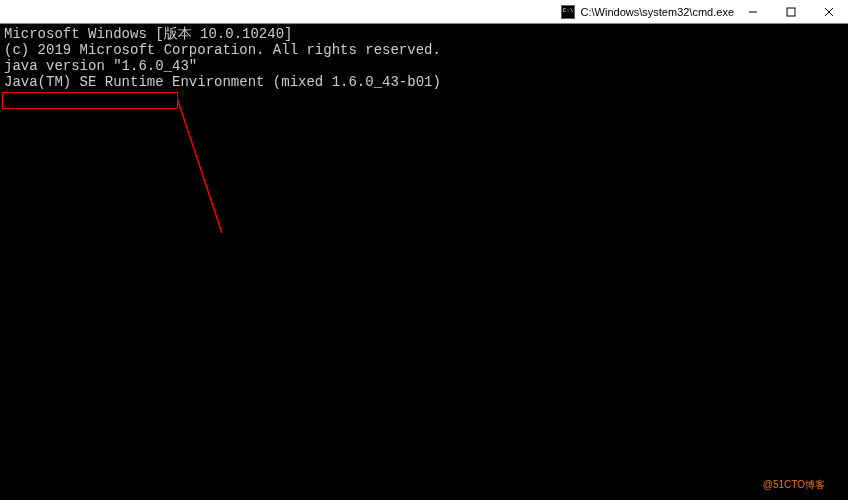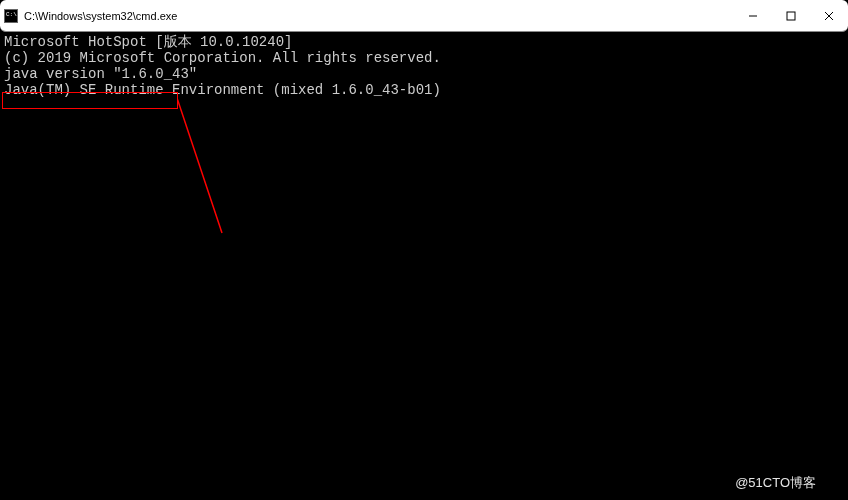--- a/index.html
+++ b/index.html
@@ -17,28 +17,27 @@
       overflow: hidden;
       position: relative;
     }
     .window {
       width: 100%;
       height: 100%;
       background: #000;
       position: relative;
     }
     .titlebar {
-      height: 32px;
+      height: 24px;
       background: #fff;
       border-bottom: 1px solid #888;
       display: flex;
       align-items: center;
-      justify-content: space-between;
+      justify-content: flex-end;
       padding: 0 0 0 4px;
-      border-radius: 6px;
     }
     .titlebar-left {
       display: flex;
       align-items: center;
       gap: 6px;
     }
     .cmd-icon {
       width: 14px;
       height: 14px;
       background: #000;
@@ -126,24 +125,24 @@
       height: 140px;
       pointer-events: none;
     }
     .arrow-line svg {
       width: 100%;
       height: 100%;
     }
     .footer-watermark {
       position: absolute;
       bottom: 8px;
-      right: 32px;
+      right: 23px;
       font-family: 'Microsoft YaHei', Arial, sans-serif;
-      font-size: 13px;
-      color: #e5e5e5;
+      font-size: 10px;
+      color: #f97316;
     }
   </style>
 </head>
 <body>
 
 <div class="window">
   <div class="titlebar">
     <div class="titlebar-left">
       <span class="cmd-icon"></span>
       <span class="title-text">C:\Windows\system32\cmd.exe</span>
@@ -162,21 +161,21 @@
       <div class="win-btn">
         <svg viewBox="0 0 10 10">
             <line x1="1" y1="1" x2="9" y2="9" stroke="#000" stroke-width="1"></line>
             <line x1="9" y1="1" x2="1" y2="9" stroke="#000" stroke-width="1"></line>
           </svg>
       </div>
     </div>
   </div>
 
   <div class="terminal">
-    <div class="line">Microsoft HotSpot [版本 10.0.10240]</div>
+    <div class="line">Microsoft Windows [版本 10.0.10240]</div>
     <div class="line">(c) 2019 Microsoft Corporation. All rights reserved.</div>
     <div class="line"></div>
     <div class="line">java version "1.6.0_43"</div>
     <div class="line">Java(TM) SE Runtime Environment (mixed 1.6.0_43-b01)</div>
     <div class="line"></div>
   </div>
 
   <div class="highlight-box"></div>
 
   <div class="arrow-line">

